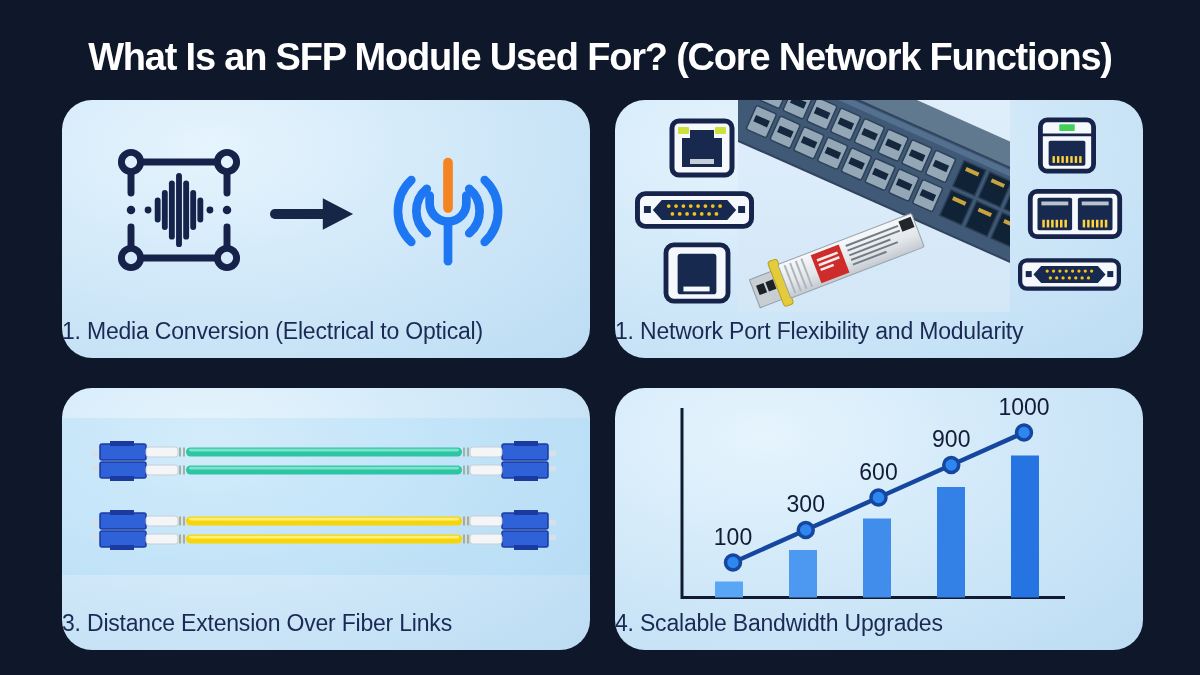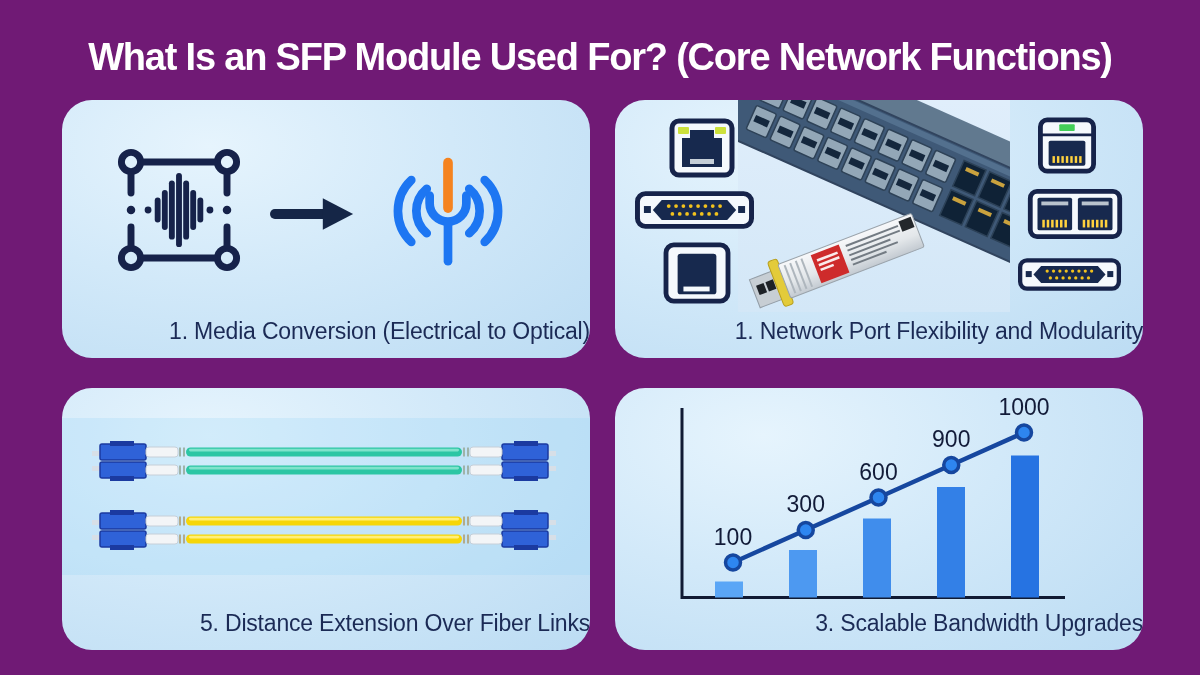--- a/index.html
+++ b/index.html
@@ -1,26 +1,26 @@
 <!DOCTYPE html>
 <html><head>
 <meta charset="utf-8">
 <style>
   html,body{margin:0;padding:0;background:#000;}
-  .stage{position:relative;width:1200px;height:675px;background:#701a75;overflow:hidden;
+  .stage{position:relative;width:1200px;height:675px;background:#0f172a;overflow:hidden;
          font-family:"Liberation Sans",sans-serif;}
   .title{position:absolute;top:36px;left:0;width:100%;text-align:center;color:#ffffff;
          font-size:38px;font-weight:700;letter-spacing:-1.2px;white-space:nowrap;}
   .panel{position:absolute;border-radius:30px;overflow:hidden;
          background:radial-gradient(ellipse at 28% 18%, #e6f4fd 0%, #d2e9f9 45%, #bcdcf3 100%);}
   #p1{left:62px;top:100px;width:528px;height:258px;}
   #p2{left:615px;top:100px;width:528px;height:258px;}
   #p3{left:62px;top:388px;width:528px;height:262px;}
   #p4{left:615px;top:388px;width:528px;height:262px;}
-  .caption{position:absolute;bottom:13px;left:0;width:100%;text-align:right;
+  .caption{position:absolute;bottom:13px;left:0;width:100%;text-align:left;
            font-size:23px;font-weight:500;color:#1b2a55;letter-spacing:-0.2px;white-space:nowrap;}
   .abs{position:absolute;}
   .photo{position:absolute;left:123px;top:0;width:272px;height:212px;
          background:linear-gradient(180deg,#e0eefb 0%,#d3e7f7 100%);}
   .band{position:absolute;left:0;top:30px;width:528px;height:157px;background:rgba(140,208,245,0.22);}
 </style>
 </head>
 <body>
 
 <div class="stage">
@@ -357,21 +357,21 @@
           <rect x="371" y="24.5" width="2" height="9"></rect>
             <rect x="375" y="24.5" width="2" height="9"></rect>
         </g>
         <rect x="94" y="6.5" width="276" height="9" rx="4.5" fill="#f6d608"></rect>
         <rect x="97" y="7.8" width="270" height="2.6" rx="1.3" fill="#ffef7a"></rect>
         <rect x="94" y="24.5" width="276" height="9" rx="4.5" fill="#f6d608"></rect>
         <rect x="97" y="25.8" width="270" height="2.6" rx="1.3" fill="#ffef7a"></rect>
       </g>
     </svg>
 
-    <div class="caption">5. Distance Extension Over Fiber Links</div>
+    <div class="caption">3. Distance Extension Over Fiber Links</div>
   </div>
 
   <div class="panel" id="p4">
     <svg width="528" height="262" viewBox="0 0 528 262">
       <path d="M67 20 V209.5 H450" stroke="#101a33" stroke-width="3" fill="none"></path>
       <g>
           <rect x="100" y="193.5" width="28" height="16" fill="#5aa6f6"></rect>
           <rect x="174" y="162" width="28" height="47.5" fill="#4d99f1"></rect>
           <rect x="248" y="130.5" width="28" height="79" fill="#408dec"></rect>
           <rect x="322" y="99" width="28" height="110.5" fill="#3380e7"></rect>
@@ -384,16 +384,16 @@
           <circle cx="190.75" cy="142" r="7.5" fill="#2e86f0" stroke="#16479f" stroke-width="3.5"></circle>
           <text x="190.75" y="124" text-anchor="middle" font-size="23" fill="#121b38" font-family="&quot;Liberation Sans&quot;, sans-serif">300</text>
           <circle cx="263.5" cy="109.5" r="7.5" fill="#2e86f0" stroke="#16479f" stroke-width="3.5"></circle>
           <text x="263.5" y="91.5" text-anchor="middle" font-size="23" fill="#121b38" font-family="&quot;Liberation Sans&quot;, sans-serif">600</text>
           <circle cx="336.25" cy="77" r="7.5" fill="#2e86f0" stroke="#16479f" stroke-width="3.5"></circle>
           <text x="336.25" y="59" text-anchor="middle" font-size="23" fill="#121b38" font-family="&quot;Liberation Sans&quot;, sans-serif">900</text>
           <circle cx="409" cy="44.5" r="7.5" fill="#2e86f0" stroke="#16479f" stroke-width="3.5"></circle>
           <text x="409" y="26.5" text-anchor="middle" font-size="23" fill="#121b38" font-family="&quot;Liberation Sans&quot;, sans-serif">1000</text>
         </g>
     </svg>
-    <div class="caption">3. Scalable Bandwidth Upgrades</div>
+    <div class="caption">4. Scalable Bandwidth Upgrades</div>
   </div>
 
 </div>
 
 </body></html>

